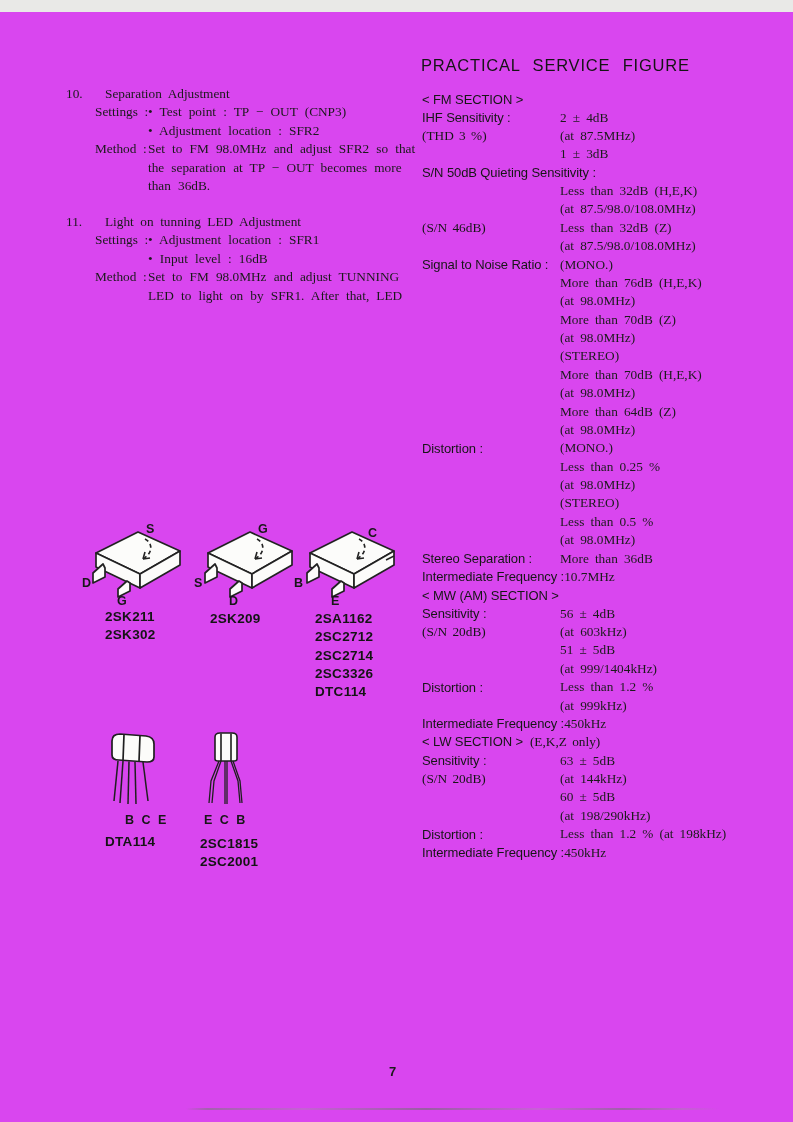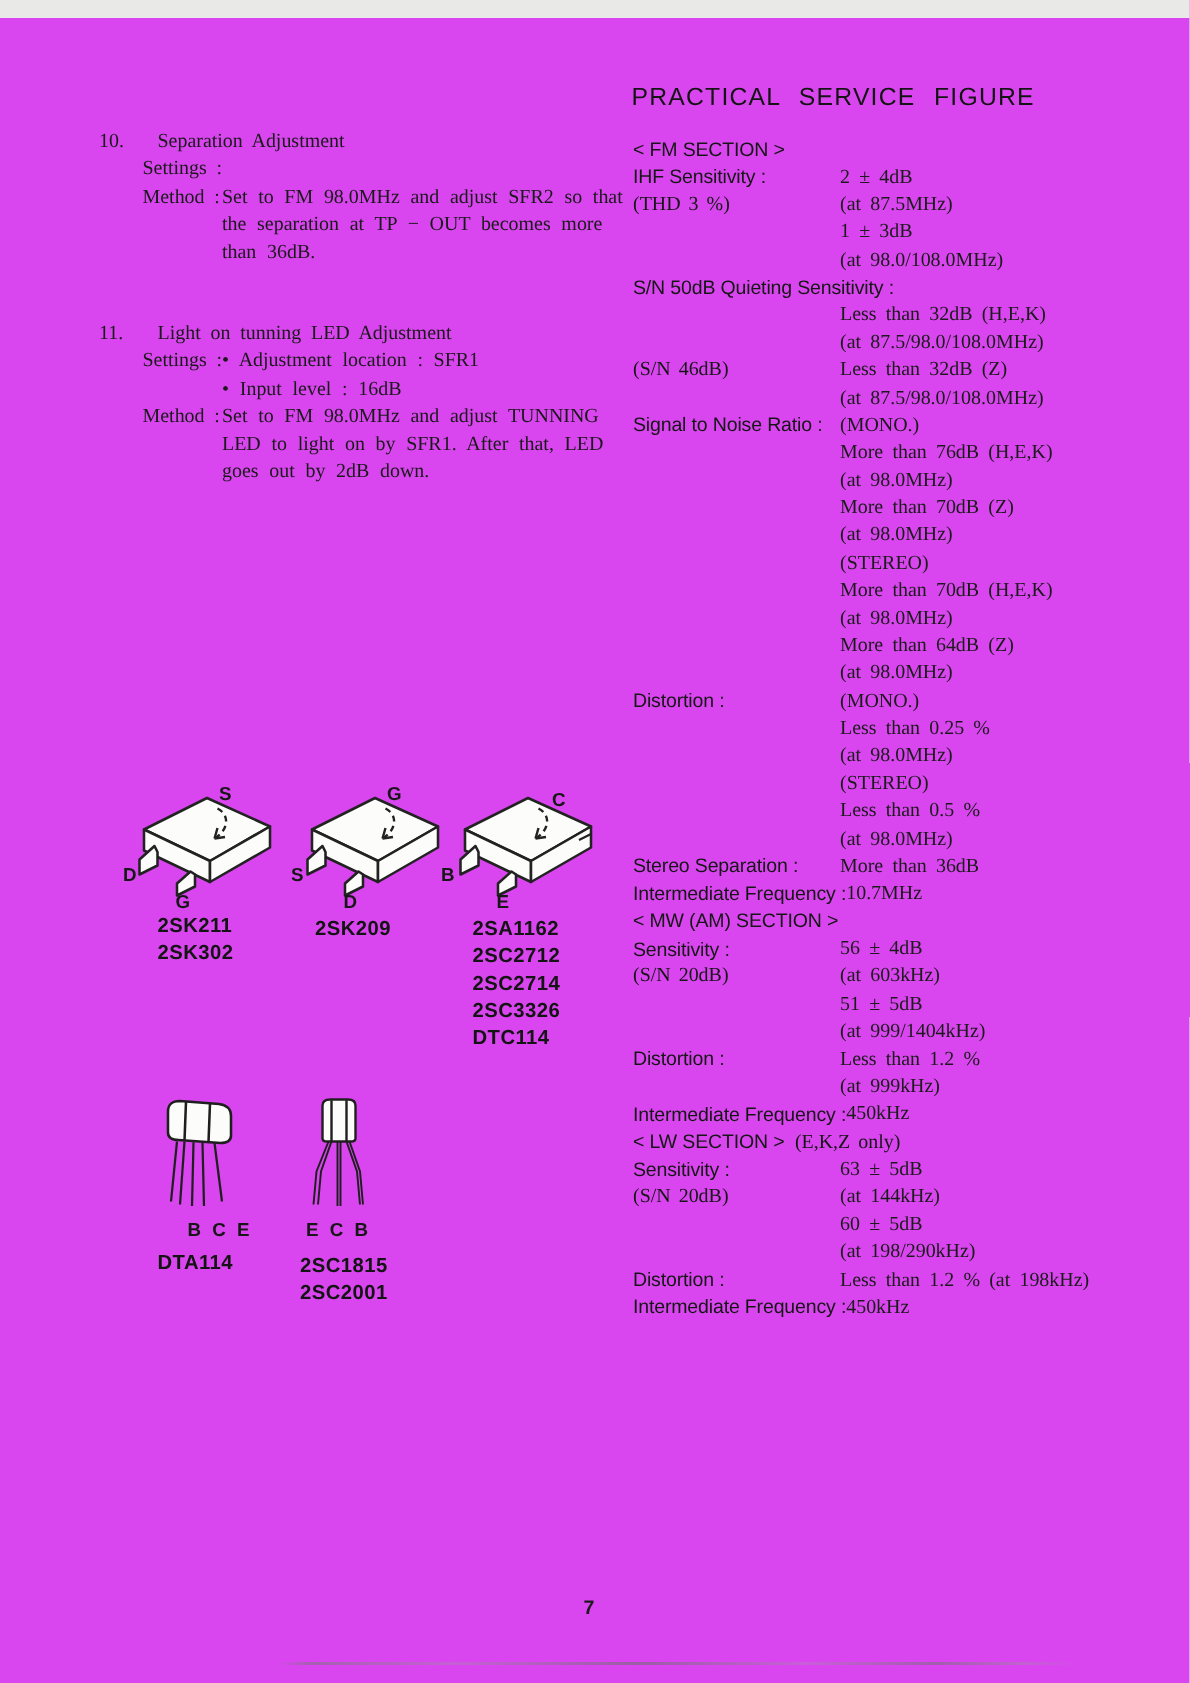--- a/index.html
+++ b/index.html
@@ -56,20 +56,24 @@
   <h1 class="title">PRACTICAL  SERVICE  FIGURE</h1>
 
   <section class="adj" style="top:73px;">
     <div class="adj-head">
       <span class="adj-num">10.</span>
       <span class="adj-title">Separation  Adjustment</span>
     </div>
     <div class="adj-body">
       <div class="adj-row">
         <span class="adj-key">Settings :</span>
+        <div class="adj-lines">
+          <div>• Test  point : TP − OUT  (CNP3)</div>
+          <div>• Adjustment  location : SFR2</div>
+        </div>
       </div>
       <div class="adj-row">
         <span class="adj-key">Method :</span>
         <div class="adj-lines">
           <div>Set  to  FM  98.0MHz  and  adjust  SFR2  so  that</div>
           <div>the  separation  at  TP − OUT  becomes  more</div>
           <div>than  36dB.</div>
         </div>
       </div>
     </div>
@@ -86,21 +90,20 @@
         <div class="adj-lines">
           <div>• Adjustment  location :  SFR1</div>
           <div>• Input  level :  16dB</div>
         </div>
       </div>
       <div class="adj-row">
         <span class="adj-key">Method :</span>
         <div class="adj-lines">
           <div>Set  to  FM  98.0MHz  and  adjust  TUNNING</div>
           <div>LED  to  light  on  by  SFR1.  After  that,  LED</div>
-          <div>goes  out  by  2dB  down.</div>
         </div>
       </div>
     </div>
   </section>
 
   <div class="pkg" style="left:80px;top:506px;width:120px;height:130px;">
     <svg style="left:4px;top:8px;" width="100" height="74" viewBox="0 0 100 74">
       <g fill="#fcfcfa" stroke="#222" stroke-width="1.7" stroke-linejoin="round">
         <polygon points="12,27 54,6 96,25 56,48"></polygon>
         <polygon points="12,27 12,41 56,62 56,48"></polygon>
@@ -221,24 +224,20 @@
     <div class="spec-row">
       <span class="spec-label serif">(THD  3 %)</span>
       <span class="spec-value">(at  87.5MHz)</span>
     </div>
 
     <div class="spec-row">
       <span class="spec-label"></span>
       <span class="spec-value">1 ± 3dB</span>
     </div>
 
-    <div class="spec-row">
-      <span class="spec-label"></span>
-      <span class="spec-value">(at  98.0/108.0MHz)</span>
-    </div>
 
     <div class="spec-row">
       <span class="spec-label">S/N 50dB Quieting Sensitivity :</span>
       <span class="spec-value"></span>
     </div>
 
     <div class="spec-row">
       <span class="spec-label"></span>
       <span class="spec-value">Less  than  32dB  (H,E,K)</span>
     </div>

